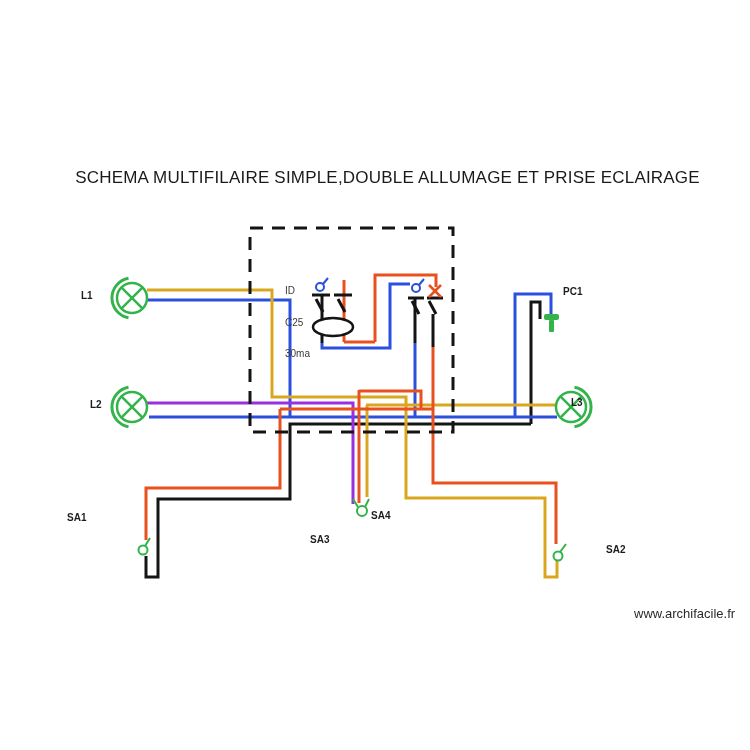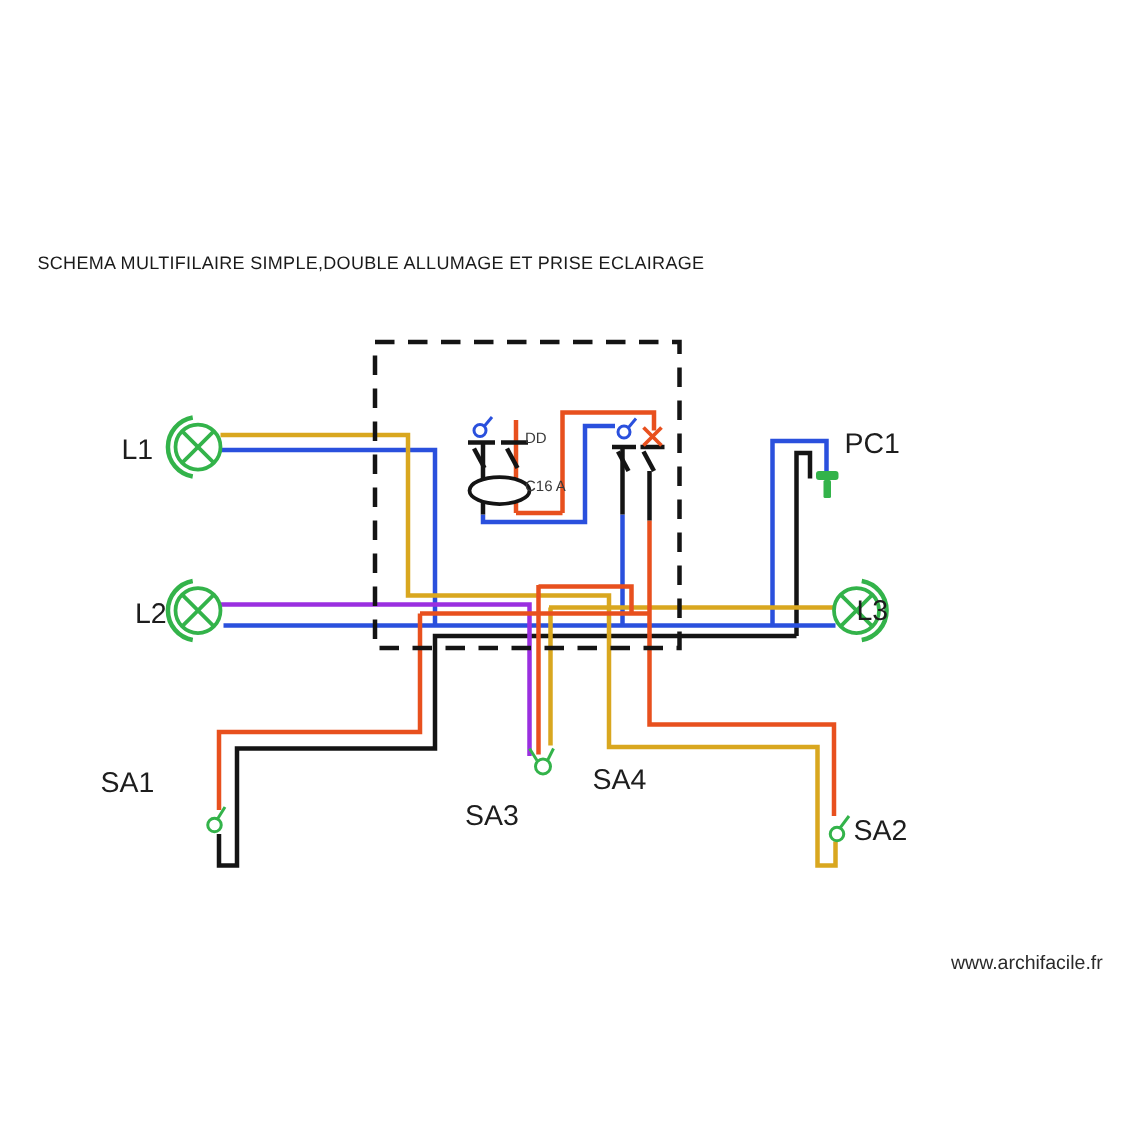--- a/index.html
+++ b/index.html
@@ -1,22 +1,22 @@
 <!DOCTYPE html>
 <html style="--phase: #e8501e; --neutral: #2a50dd; --lamp_return: #d9a71f; --secondary_return: #9a2fe0; --conductor: #141414; --component: #33b34a; --text: #1d1d1d;"><head>
 <meta charset="utf-8">
 <style>
   html,body{margin:0;padding:0;background:#fff;}
   #stage{position:relative;width:750px;height:750px;background:#fff;overflow:hidden;
          font-family:"Liberation Sans", sans-serif;}
   #wiring{position:absolute;left:0;top:0;}
-  .lbl{position:absolute;color:var(--text);font-size:19px;white-space:pre;}
-  .title{position:absolute;left:25px;top:168px;width:725px;
-         font-size:12px;color:#1a1a1a;letter-spacing:.2px;}
-  .watermark{position:absolute;left:634px;top:634px;font-size:13px;color:#2a2a2a;}
+  .lbl{position:absolute;color:var(--text);font-size:10px;white-space:pre;font-weight:bold;}
+  .title{position:absolute;left:25px;top:168px;width:725px;text-align:center;
+         font-size:17px;color:#1a1a1a;letter-spacing:.2px;}
+  .watermark{position:absolute;left:634px;top:606px;font-size:13px;color:#2a2a2a;}
   .brk{position:absolute;font-size:10px;line-height:10.5px;color:#3a3a3a;white-space:pre;}
   
   polyline,path.arc{fill:none;stroke-width:3;}
   .w-phase{stroke:var(--phase);}
   .w-neutral{stroke:var(--neutral);}
   .w-return1{stroke:var(--lamp_return);}
   .w-return2{stroke:var(--secondary_return);}
   .w-black{stroke:var(--conductor);}
   .sym{stroke:var(--component);fill:none;stroke-width:2.5;}
   .sym-thin{stroke:var(--component);fill:none;stroke-width:2;}
@@ -122,23 +122,24 @@
     </g>
 
     <rect class="jbox" x="250" y="228" width="203" height="204"></rect>
   </svg>
 
   <div class="lbl" style="left:81px;top:290px">L1</div>
   <div class="lbl" style="left:90px;top:399px">L2</div>
   <div class="lbl" style="left:571px;top:397px">L3</div>
   <div class="lbl" style="left:563px;top:286px">PC1</div>
   <div class="lbl" style="left:67px;top:512px">SA1</div>
-  <div class="lbl" style="left:569px;top:544px">SA2</div>
+  <div class="lbl" style="left:606px;top:544px">SA2</div>
   <div class="lbl" style="left:310px;top:534px">SA3</div>
-  <div class="lbl" style="left:395px;top:510px">SA4</div>
+  <div class="lbl" style="left:371px;top:510px">SA4</div>
 
-  <div class="brk" style="left:350px;top:267px">
-    <div>DD</div>
-    <div>C16 A</div>
+  <div class="brk" style="left:285px;top:265px">
+    <div>ID</div>
+    <div>C25</div>
+    <div>30ma</div>
   </div>
 
   <div class="watermark">www.archifacile.fr</div>
 </div>
 
 </body></html>

